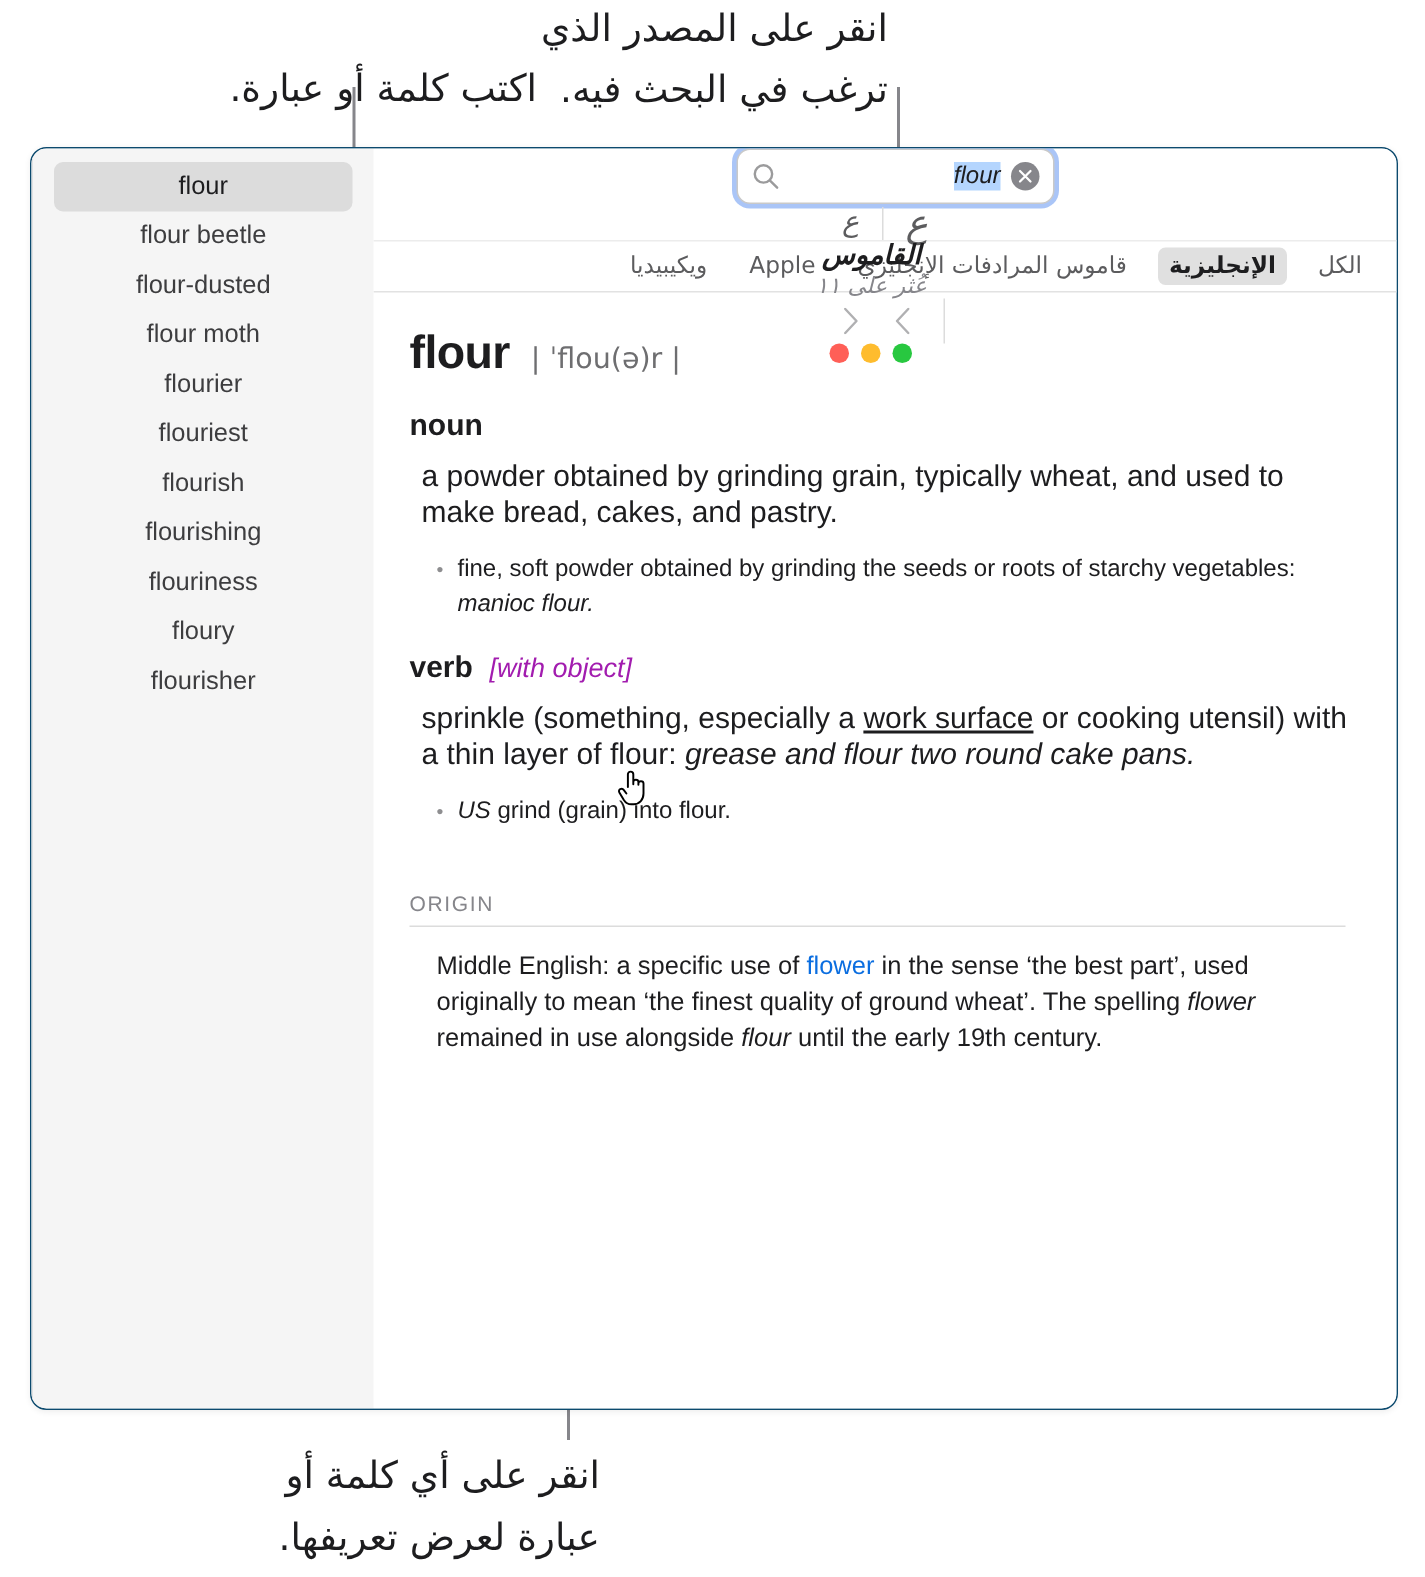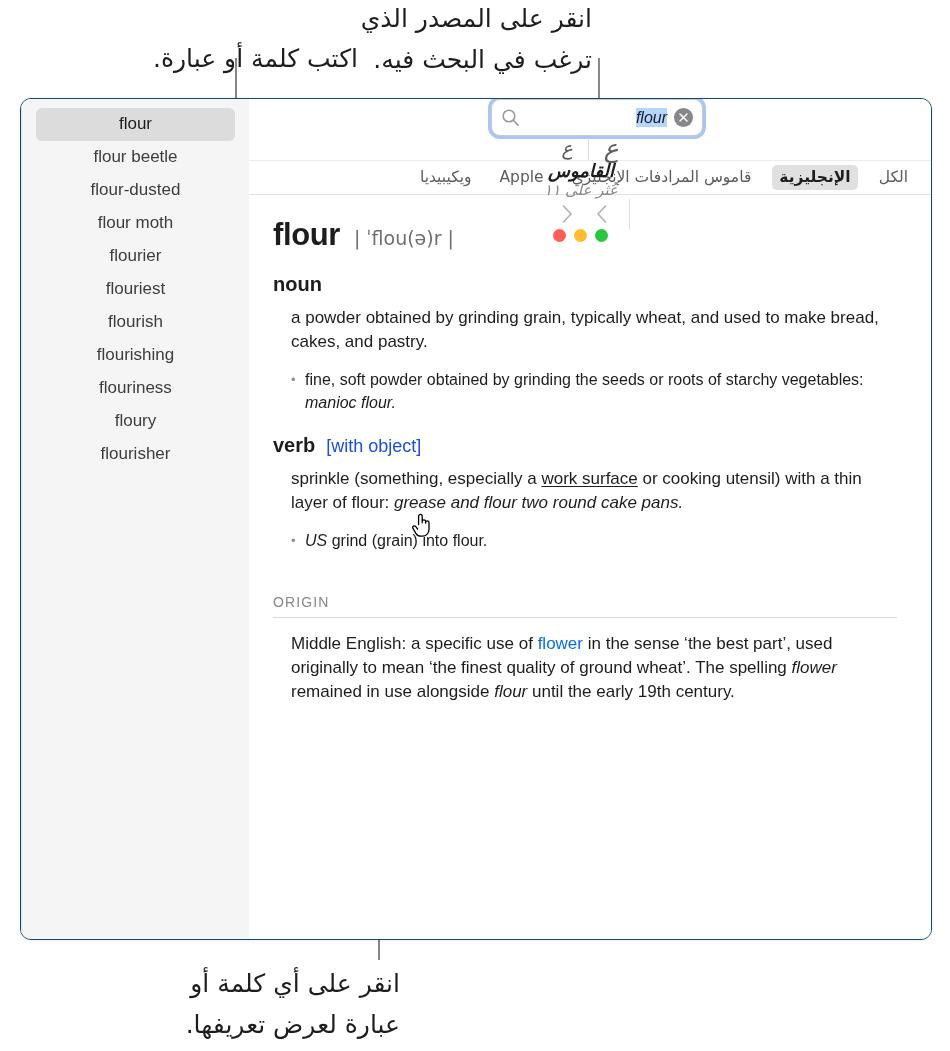--- a/index.html
+++ b/index.html
@@ -283,26 +283,26 @@
   #phonetic { font-size: 19px; color: #6e6e70; font-family: "DejaVu Sans", sans-serif; }
 
   .pos-row {
     display: flex;
     align-items: baseline;
     gap: 11px;
     margin-top: 20px;
     margin-bottom: 10px;
   }
   .pos { font-size: 20px; font-weight: bold; }
-  .gram { font-size: 18px; color: #1d4ed8; }
+  .gram { font-size: 18px; font-style: italic; color: #a21caf; }
 
   .sense {
-    font-size: 17px;
+    font-size: 20px;
     line-height: 24px;
-    margin: 0 0 4px 18px;
+    margin: 0 0 4px 8px;
   }
   .subsense {
     font-size: 16px;
     line-height: 23px;
     margin: 14px 0 4px 18px;
     position: relative;
     padding-left: 14px;
   }
   .subsense::before {
     content: "•";

